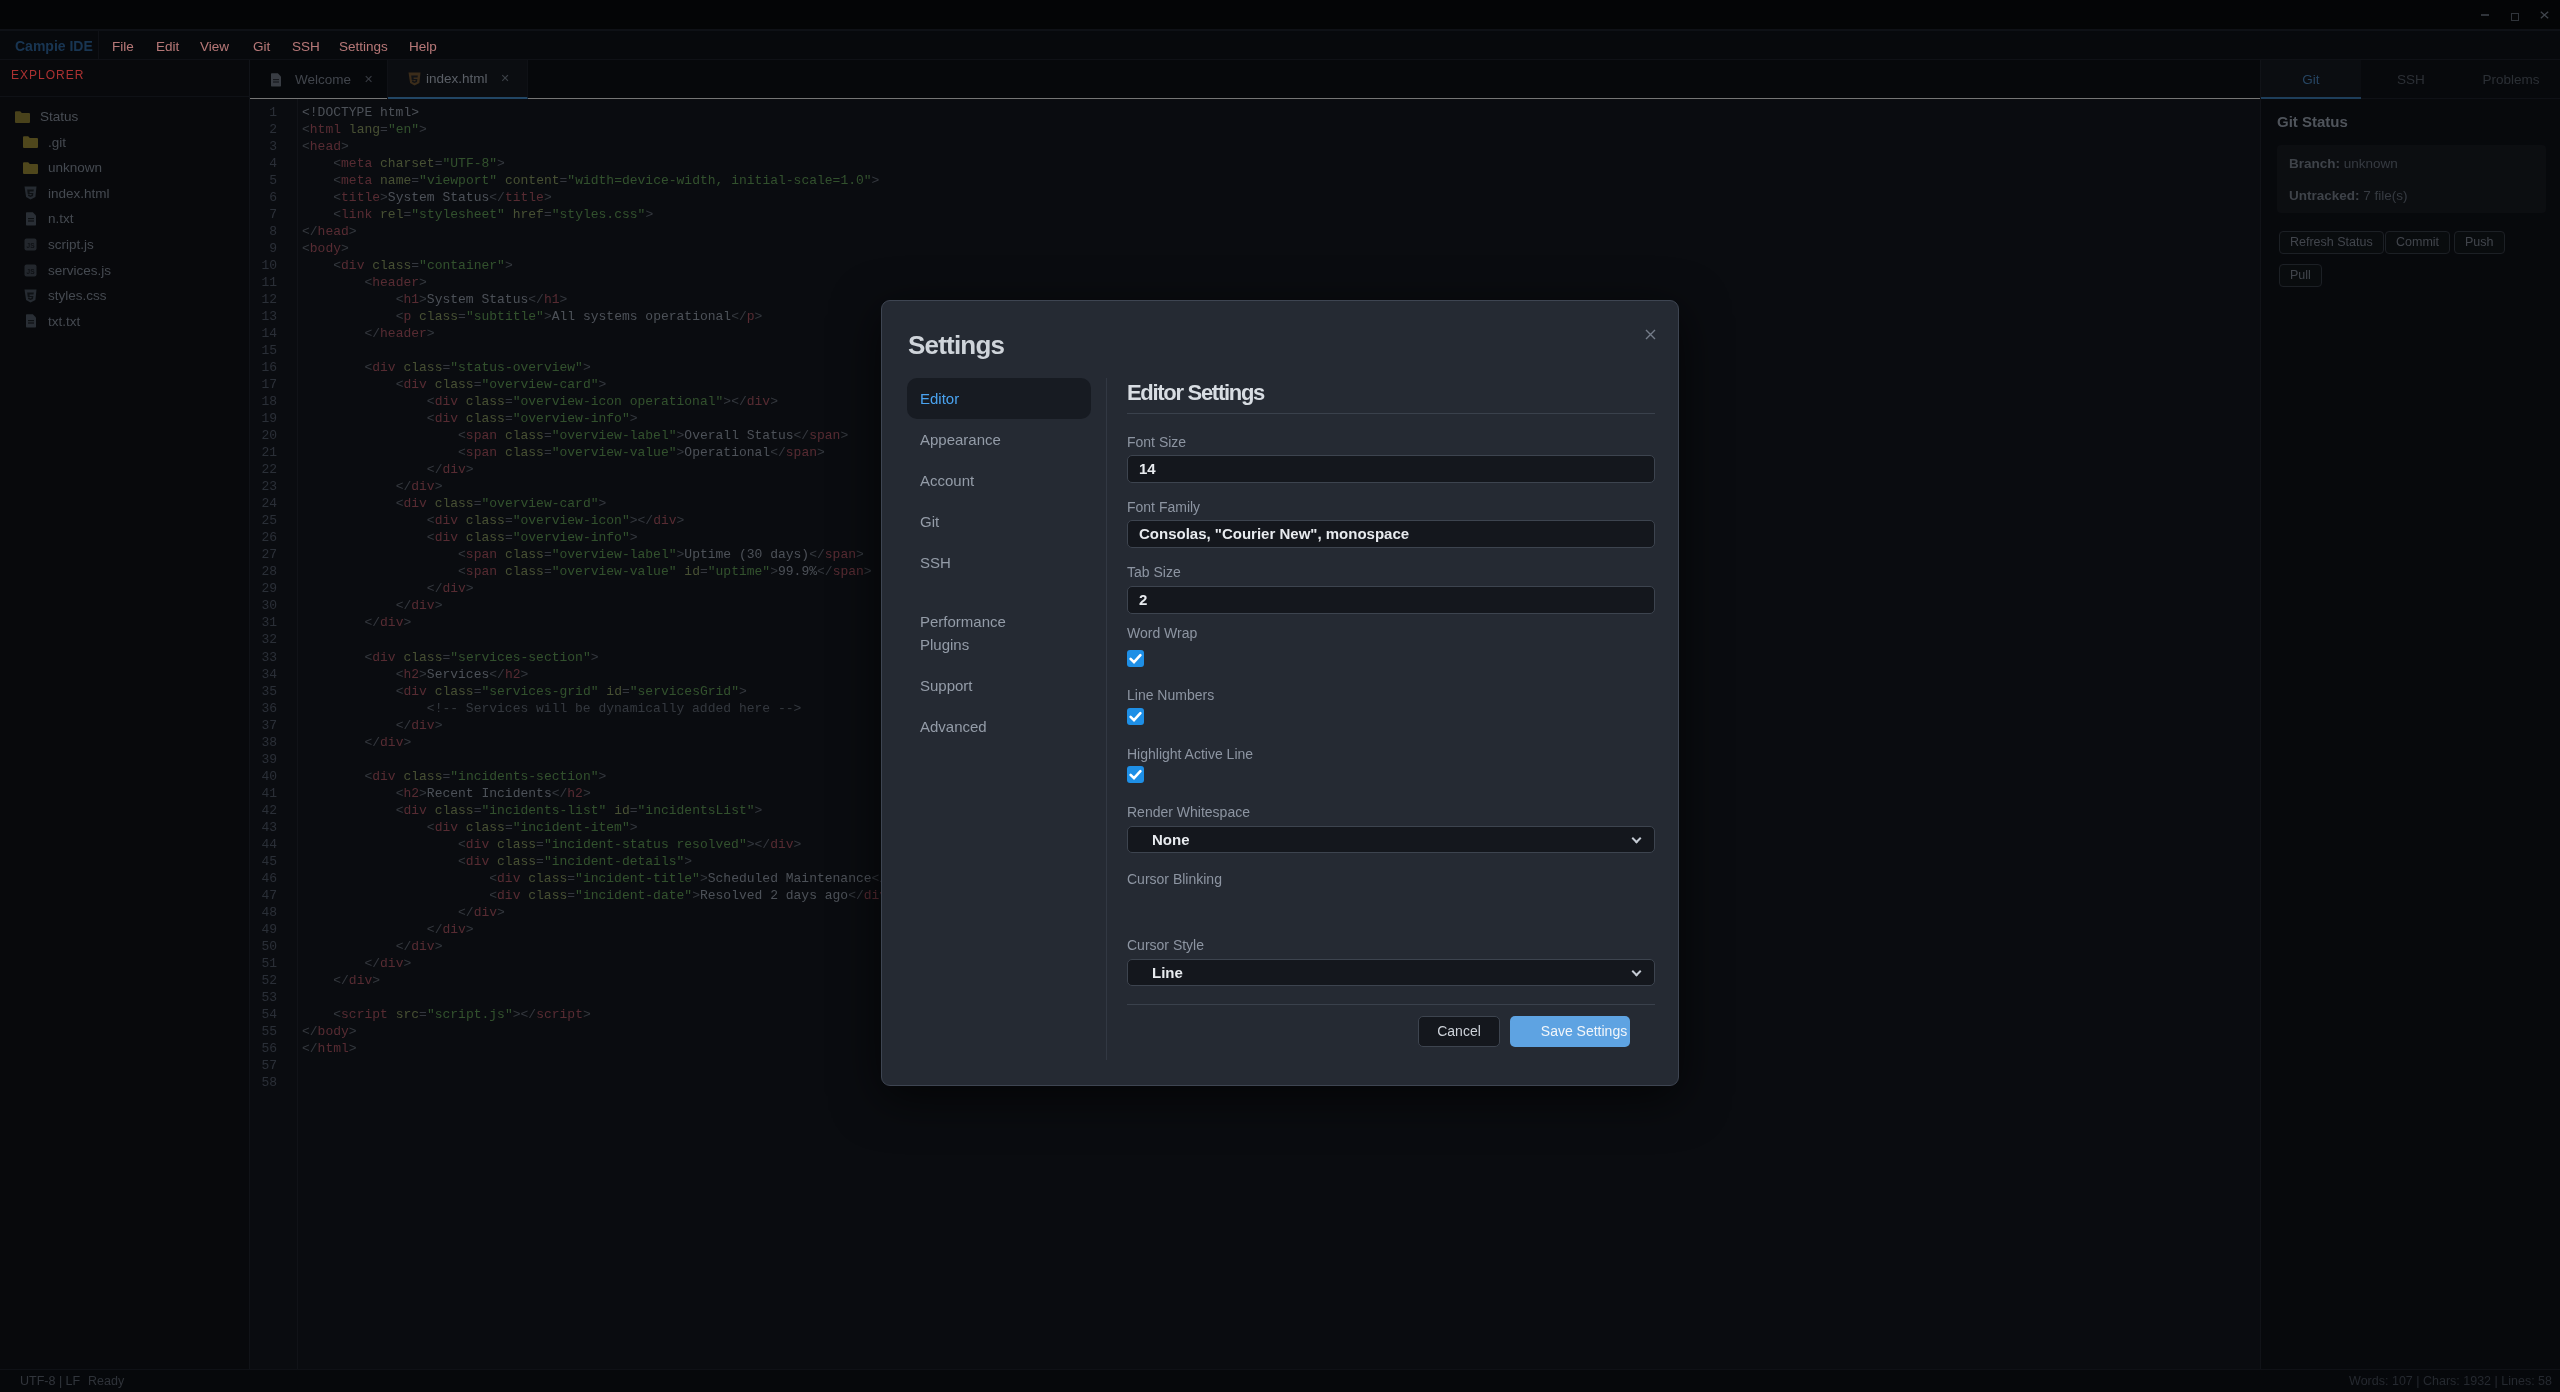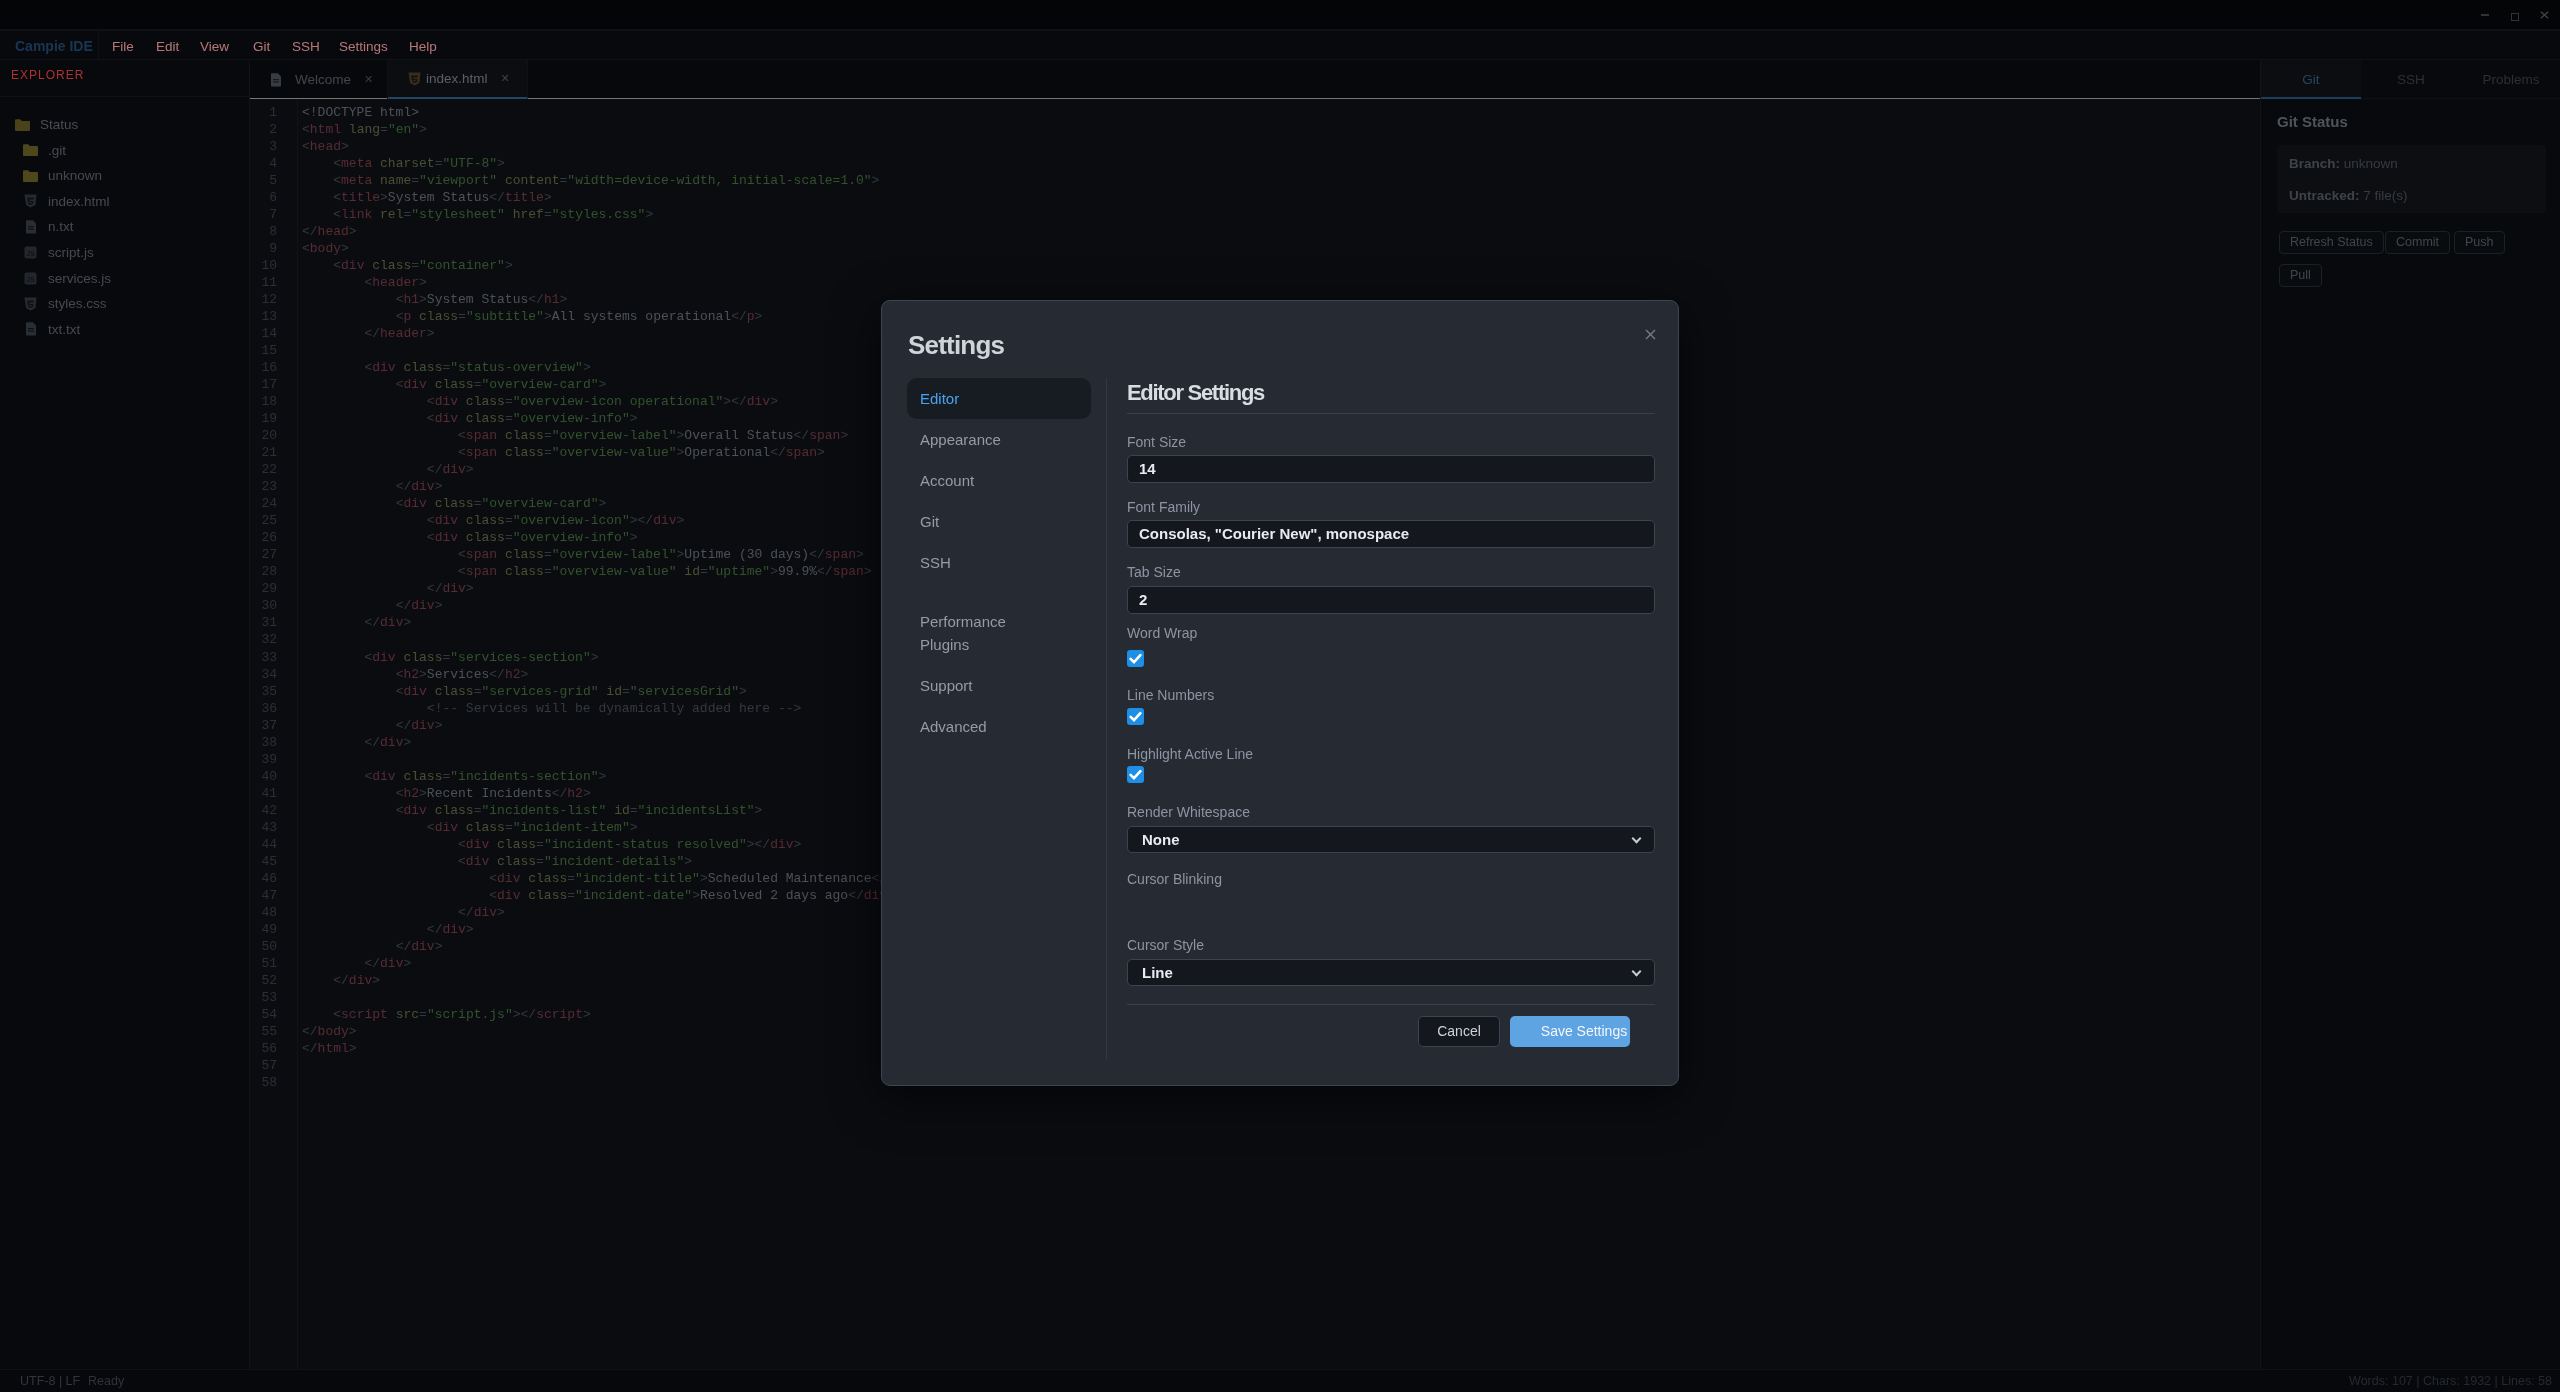--- a/index.html
+++ b/index.html
@@ -17,21 +17,21 @@
   border-bottom:1px solid #15181e; }
 #brand { position:absolute; left:15px; top:7px; font-size:14px; font-weight:bold; color:#224a72; }
 #brandsep { position:absolute; left:98px; top:0; width:1px; height:29px; background:#15181e; }
 .mitem { position:absolute; top:8px; font-size:13.5px; color:#fca5a5; }
 
 
 #sidebar { position:absolute; left:0; top:60px; width:250px; height:1309px; background:#0b0d11;
   border-right:1px solid #181b21; }
 #exphead { position:absolute; left:11px; top:8px; font-size:12px; letter-spacing:1px; color:#ef4444; }
 #expline { position:absolute; left:0; top:36px; width:250px; height:1px; background:#15181e; }
-.trow { position:absolute; left:0; width:250px; height:25px; display:flex; align-items:center;margin-top:8px; }
+.trow { position:absolute; left:0; width:250px; height:25px; display:flex; align-items:center; }
 .ticon { flex:0 0 17px; width:17px; display:flex; justify-content:center; }
 .tname { margin-left:9px; font-size:13.5px; }
 
 
 #tabbar { position:absolute; left:250px; top:60px; width:2010px; height:39px; background:#090b0f;
   border-bottom:1px solid #a3a3a3;text-decoration:underline; }
 .etab { position:absolute; top:0; height:39px; display:flex; align-items:center;
   border-right:1px solid #15181e; }
 #tab1 { left:0; width:138px; }
 #tab2 { left:138px; width:140px; background:#0f1217; border-bottom:2.5px solid #2f618c; }
@@ -84,21 +84,21 @@
 .nitem.active { background:#171b22; color:#4aa3f0; }
 #mdiv { position:absolute; left:224px; top:77px; width:1px; height:682px; background:#323843; }
 #mhead { position:absolute; left:245px; top:79px; font-size:22px; letter-spacing:-1.3px; font-weight:bold; color:#d8dde3; }
 #mhr1 { position:absolute; left:245px; top:112px; width:528px; height:1px; background:#3a414c; }
 #mhr2 { position:absolute; left:245px; top:703px; width:528px; height:1px; background:#3a414c; }
 .flabel { position:absolute; left:245px; font-size:14px; color:#8d95a2; }
 .finput { position:absolute; left:245px; width:528px; height:28px; line-height:26px; background:#14171d;
   border:1px solid #3d444f; border-radius:5px; padding-left:11px; font-size:15px; font-weight:bold; color:#e8ebef; }
 .fcheck { position:absolute; left:245px; width:17px; height:17px; background:#1e8fe6; border-radius:3px; }
 .fselect { position:absolute; left:245px; width:528px; height:27px; line-height:25px; background:#14171d;
-  border:1px solid #3d444f; border-radius:5px; padding-left:14px; font-size:15px; font-weight:bold; color:#e8ebef; }
+  border:1px solid #3d444f; border-radius:5px; padding-left:24px; font-size:15px; font-weight:bold; color:#e8ebef; }
 .chev { position:absolute; right:14px; top:8px; width:7px; height:7px; border-right:2px solid #c5cbd4;
   border-bottom:2px solid #c5cbd4; transform:rotate(45deg); }
 #btn-cancel { position:absolute; left:536px; top:715px; width:82px; height:31px; line-height:29px; text-align:center;
   background:#14171d; border:1px solid #3d444f; border-radius:5px; font-size:14px; color:#cdd2d9; }
 #btn-save { position:absolute; left:628px; top:715px; width:120px; height:31px; line-height:31px; text-align:center;
   background:#5ea3e2; border-radius:5px; font-size:14px; color:#f2f6fa;padding-left:28px; }
 </style></head>
 <body>
 <div id="bg">
 <div id="editor">

